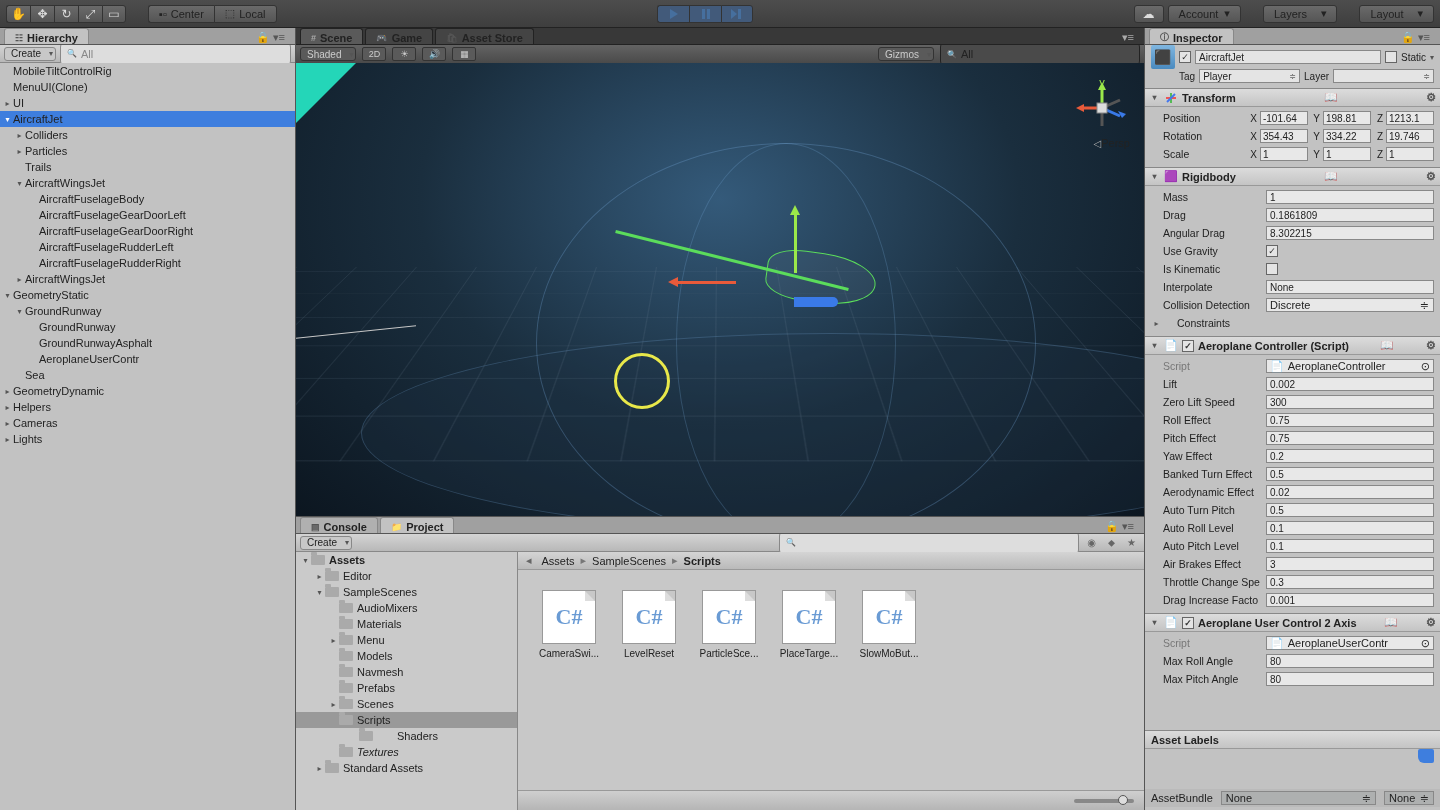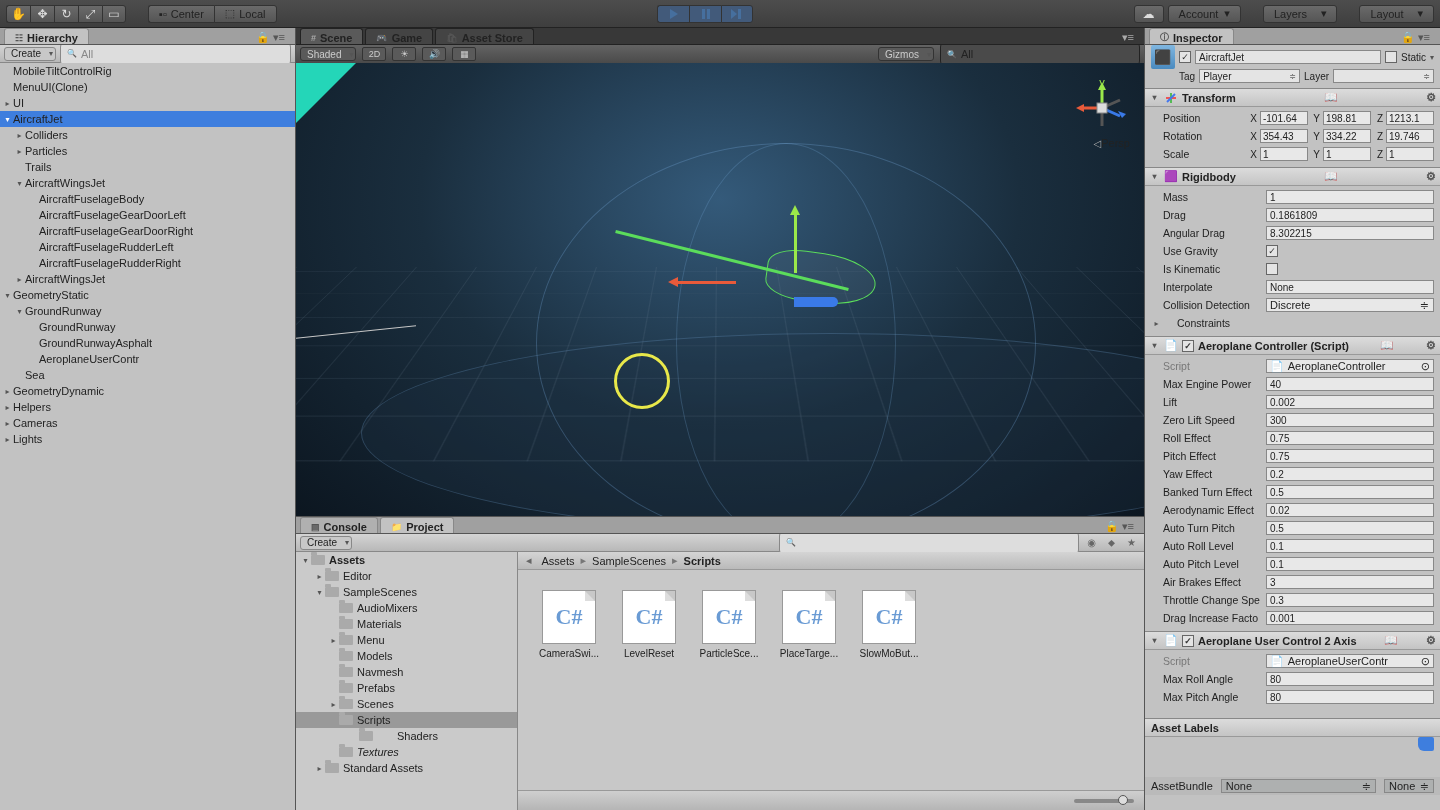--- a/index.html
+++ b/index.html
@@ -73,21 +73,21 @@
 .comp-header .cicon { width:14px; height:14px; display:inline-flex; align-items:center; justify-content:center; }
 .comp-header .gear { margin-left:auto; color:#555; font-size:11px; }
 .comp-body { padding: 2px 6px 4px 6px; }
 .prop { display: flex; align-items: center; height: 18px; gap: 3px; }
 .prop .label { width: 112px; font-size: 10.5px; white-space: nowrap; overflow:hidden;padding-left:12px; }
 .prop .val { flex:1; height:14px; background:#e8e8e8; border:1px solid #888; font-size:10px; padding:0 3px; display:flex; align-items:center; }
 .prop .val.obj { color:#777; }
 .prop .axis { width: 11px; text-align:right; font-size:10px; }
 .prop .vs { width: 48px; height:14px; background:#e8e8e8; border:1px solid #888; font-size:10px; padding:0 2px; }
 
-.asset-labels { height: 92px; background: #c2c2c2; border-top: 1px solid #888; }
+.asset-labels { height: 80px; background: #c2c2c2; border-top: 1px solid #888; }
 .asset-labels-hdr { height:18px; background:linear-gradient(#dcdcdc,#c4c4c4); display:flex; align-items:center; padding:0 6px; font-weight:bold; font-size:11px; border-bottom:1px solid #999; }
 .asset-labels-body { padding:4px 6px; display:flex; align-items:center; gap:6px; position:relative; height:40px; }
 .tag-icon { position:absolute; right:6px; top:0; width:16px; height:14px; background:#3e7ede; border-radius:2px 2px 2px 6px; }
 .bundle-row { height:18px; background:#bababa; display:flex; align-items:center; padding:0 6px; gap:8px; font-size:10px; color:#555; }
 .bundle-dd { flex:1; height:14px; background:#aeb0b0; border:1px solid #888; font-size:10px; padding:0 4px; display:flex; align-items:center; color:#666; }
 
 .folder-icon { display:inline-block; width:14px; height:10px; background:#aaa; border-radius:1px; position:relative; margin-right:4px; }
 .folder-icon::before { content:""; position:absolute; top:-3px; left:0; width:6px; height:3px; background:#aaa; border-radius:1px 1px 0 0; }
 .ptree-item { height:16px; display:flex; align-items:center; font-size:11px; cursor:default; }
 .ptree-item.selected { background:#999; }
@@ -608,24 +608,20 @@
         </div>
         <div class="comp-body" id="aero-body">
           <div class="prop">
               <span class="label" style="color:#777">Script</span>
               <div class="val obj">
                 <span style="margin-right:4px">📄</span>
                 <span>AeroplaneController</span>
                 <span style="margin-left:auto">⊙</span>
               </div>
             </div>
-        <div class="prop">
-              <span class="label">Max Engine Power</span>
-              <input class="val" value="40" style="">
-            </div>
             <div class="prop">
               <span class="label">Lift</span>
               <input class="val" value="0.002" style="">
             </div>
             <div class="prop">
               <span class="label">Zero Lift Speed</span>
               <input class="val" value="300" style="">
             </div>
             <div class="prop">
               <span class="label">Roll Effect</span>

